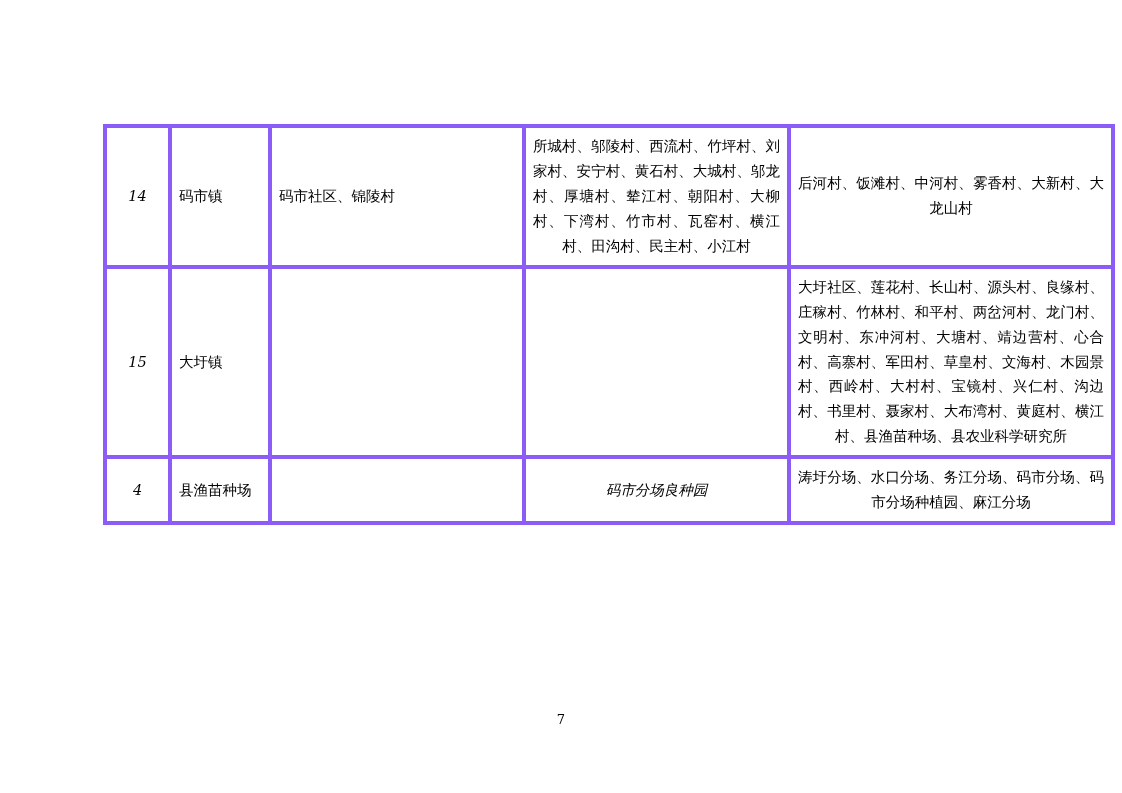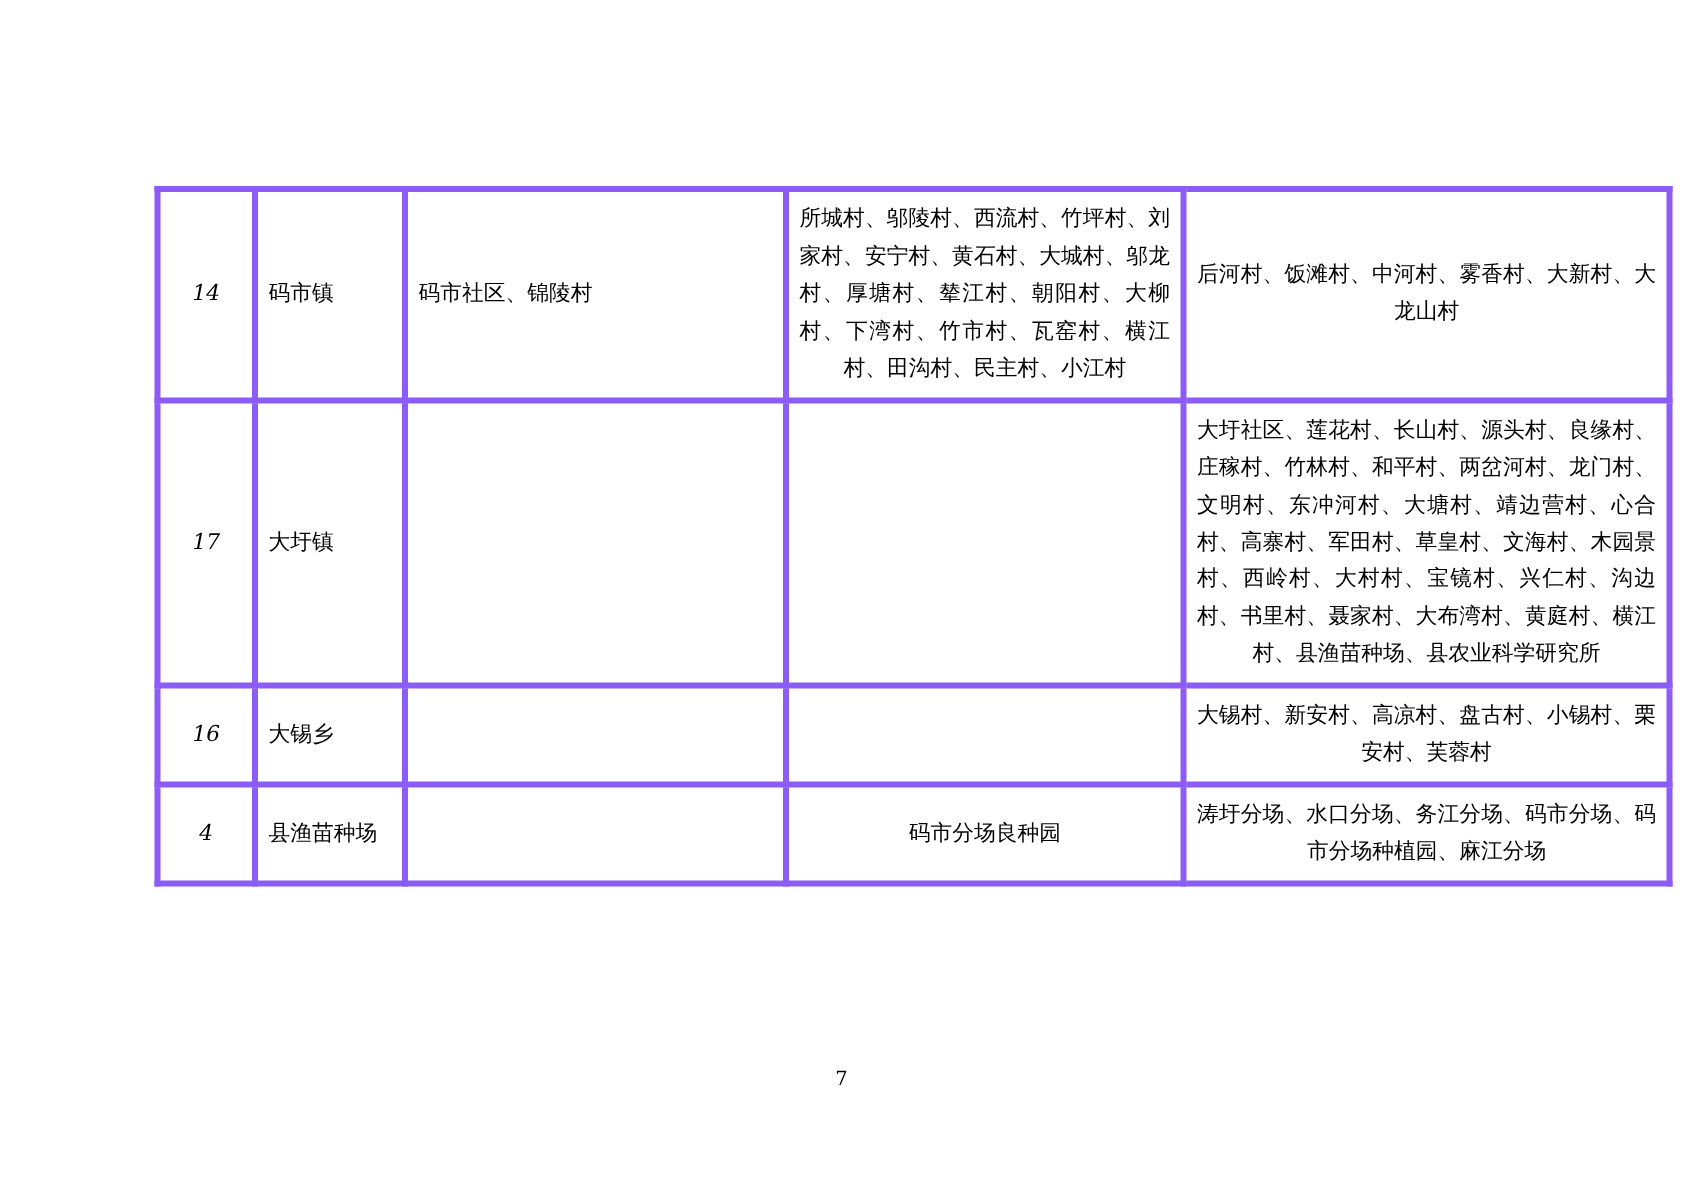--- a/index.html
+++ b/index.html
@@ -36,21 +36,21 @@
     font-size: 14.5px;
     line-height: 1.72;
     vertical-align: middle;
     word-break: break-all;
   }
   .col-idx { width: 47px; text-align: center; font-style: italic; }
   .col-town { width: 82px; text-align: left; }
   .col-c { width: 236px; text-align: left; }
   .col-d { width: 247px; text-align: justify; text-align-last: center; }
   .col-e { width: 306px; text-align: justify; text-align-last: center; }
-  .ctr { text-align: right; }
+  .ctr { text-align: right; font-style: italic; }
 
   .page-number {
     position: absolute;
     left: 0;
     top: 712px;
     width: 1122px;
     text-align: center;
     font-size: 13px;
     font-family: "DejaVu Serif", "Liberation Serif", serif;
   }
@@ -63,32 +63,25 @@
   <table class="doc-table">
     <tbody>
       <tr>
         <td class="col-idx">14</td>
         <td class="col-town">码市镇</td>
         <td class="col-c">码市社区、锦陵村</td>
         <td class="col-d">所城村、邬陵村、西流村、竹坪村、刘家村、安宁村、黄石村、大城村、邬龙村、厚塘村、辇江村、朝阳村、大柳村、下湾村、竹市村、瓦窑村、横江村、田沟村、民主村、小江村</td>
         <td class="col-e">后河村、饭滩村、中河村、雾香村、大新村、大龙山村</td>
       </tr>
       <tr>
-        <td class="col-idx">17</td>
+        <td class="col-idx">15</td>
         <td class="col-town">大圩镇</td>
         <td class="col-c"></td>
         <td class="col-d"></td>
         <td class="col-e">大圩社区、莲花村、长山村、源头村、良缘村、庄稼村、竹林村、和平村、两岔河村、龙门村、文明村、东冲河村、大塘村、靖边营村、心合村、高寨村、军田村、草皇村、文海村、木园景村、西岭村、大村村、宝镜村、兴仁村、沟边村、书里村、聂家村、大布湾村、黄庭村、横江村、县渔苗种场、县农业科学研究所</td>
-      </tr>
-      <tr>
-        <td class="col-idx">16</td>
-        <td class="col-town">大锡乡</td>
-        <td class="col-c"></td>
-        <td class="col-d"></td>
-        <td class="col-e">大锡村、新安村、高凉村、盘古村、小锡村、栗安村、芙蓉村</td>
       </tr>
       <tr>
         <td class="col-idx">4</td>
         <td class="col-town">县渔苗种场</td>
         <td class="col-c"></td>
         <td class="col-d ctr">码市分场良种园</td>
         <td class="col-e">涛圩分场、水口分场、务江分场、码市分场、码市分场种植园、麻江分场</td>
       </tr>
     </tbody>
   </table>

